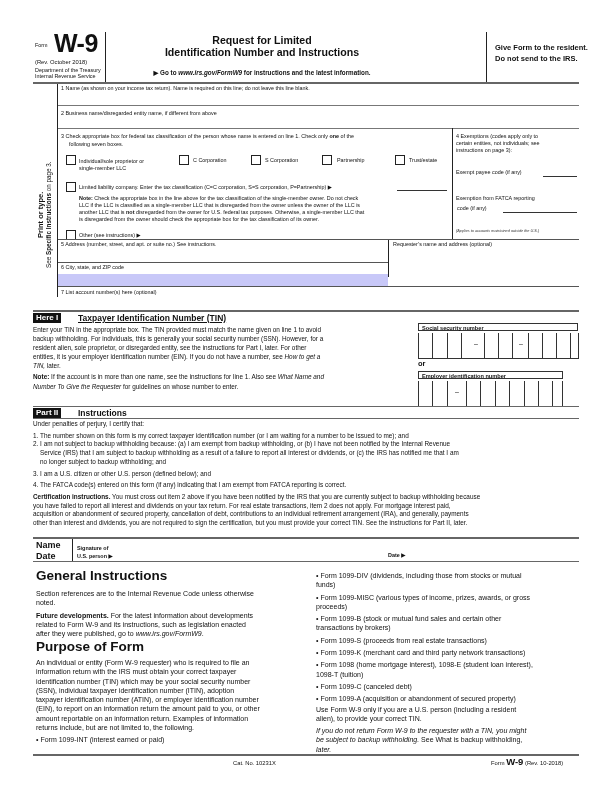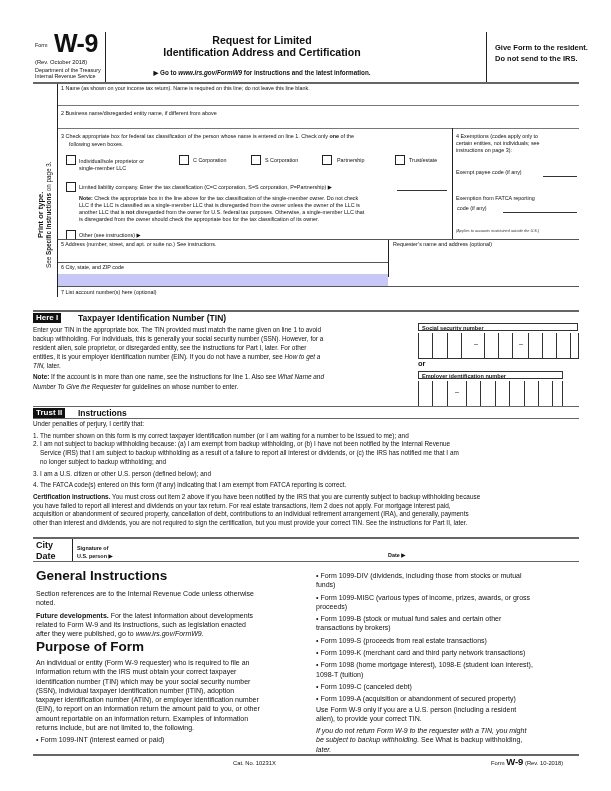--- a/index.html
+++ b/index.html
@@ -29,21 +29,21 @@
 <div>
   <span class="abs t5" style="left:35px;top:42px;">Form</span>
   <span class="abs b" style="left:54px;top:30px;font-size:25px;line-height:26px;letter-spacing:-0.5px;">W-9</span>
   <span class="abs t5" style="left:35px;top:59px;font-size:5.8px;">(Rev. October 2018)</span>
   <span class="abs t5" style="left:35px;top:67px;">Department of the Treasury</span>
   <span class="abs t5" style="left:35px;top:73px;">Internal Revenue Service</span>
 
   <div class="vr" style="left:105px;top:32px;width:1px;height:50px;"></div>
 
   <div class="abs b" style="left:106px;top:34px;width:312px;text-align:center;font-size:10.6px;line-height:12px;">Request for Limited</div>
-  <div class="abs b" style="left:106px;top:46px;width:312px;text-align:center;font-size:10.6px;line-height:12px;">Identification Address and Certification</div>
+  <div class="abs b" style="left:106px;top:46px;width:312px;text-align:center;font-size:10.6px;line-height:12px;">Identification Number and Instructions</div>
   <div class="abs b" style="left:106px;top:69px;width:312px;text-align:center;font-size:6.3px;line-height:8px;">
     <span>▶ Go to </span><span class="i">www.irs.gov/FormW9</span><span> for instructions and the latest information.</span>
   </div>
 
   <div class="vr" style="left:486px;top:32px;width:1px;height:50px;"></div>
   <div class="abs b" style="left:495px;top:43px;width:100px;font-size:7.5px;line-height:10.6px;">Give Form to the resident. Do not send to the IRS.</div>
 
   <div class="hr" style="left:33px;top:82px;width:546px;height:2px;background:#666;"></div>
 </div>
 
@@ -119,21 +119,21 @@
 
 <div class="abs t5" style="left:61px;top:264px;">6  City, state, and ZIP code</div>
 <div class="abs" style="left:58px;top:274px;width:330px;height:12px;background:#c8c8f8;"></div>
 <div class="hr" style="left:58px;top:286px;width:521px;height:1px;background:#555;"></div>
 
 <div class="abs t5" style="left:61px;top:289px;">7  List account number(s) here (optional)</div>
 <div class="abs" style="left:58px;top:297px;width:520px;height:11px;"></div>
 
 <div class="hr" style="left:33px;top:310px;width:546px;height:2px;background:#666;"></div>
 <div class="partbadge" style="left:33px;top:313px;">Here I</div>
-<div class="parttitle" style="left:78px;top:313px;">Taxpayer Identification Number (TIN)</div>
+<div class="parttitle" style="left:78px;top:313px;text-decoration:underline;">Taxpayer Identification Number (TIN)</div>
 
 <div class="abs" style="left:33px;top:325px;width:380px;font-size:6.4px;line-height:9.1px;">
   <div>Enter your TIN in the appropriate box. The TIN provided must match the name given on line 1 to avoid</div>
   <div>backup withholding. For individuals, this is generally your social security number (SSN). However, for a</div>
   <div>resident alien, sole proprietor, or disregarded entity, see the instructions for Part I, later. For other</div>
   <div><span>entities, it is your employer identification number (EIN). If you do not have a number, see </span><span class="i">How to get a</span></div>
   <div><span class="i">TIN,</span><span> later.</span></div>
   <div style="margin-top:2px;"><span class="b">Note:</span><span> If the account is in more than one name, see the instructions for line 1. Also see </span><span class="i">What Name and</span></div>
   <div><span class="i">Number To Give the Requester</span><span> for guidelines on whose number to enter.</span></div>
 </div>
@@ -167,41 +167,41 @@
     <div class="tincell" style="left:62px;"></div>
     <div class="tincell" style="left:77px;"></div>
     <div class="tincell" style="left:91px;"></div>
     <div class="tincell" style="left:106px;"></div>
     <div class="tincell" style="left:120px;"></div>
     <div class="tincell" style="left:134px;"></div>
     <div class="tincell" style="left:144px;"></div>
 </div>
 
 <div class="hr" style="left:33px;top:406px;width:546px;height:1px;background:#666;"></div>
-<div class="partbadge" style="left:33px;top:408px;">Trust II</div>
+<div class="partbadge" style="left:33px;top:408px;">Part II</div>
 <div class="parttitle" style="left:78px;top:408px;">Instructions</div>
 <div class="hr" style="left:33px;top:418px;width:546px;height:1px;background:#666;"></div>
 
 <div class="abs" style="left:33px;top:420px;width:548px;font-size:6.4px;line-height:8.7px;">
   <div>Under penalties of perjury, I certify that:</div>
   <div style="margin-top:3px;">1. The number shown on this form is my correct taxpayer identification number (or I am waiting for a number to be issued to me); and</div>
   <div>2. I am not subject to backup withholding because: (a) I am exempt from backup withholding, or (b) I have not been notified by the Internal Revenue</div>
   <div style="padding-left:7px;">Service (IRS) that I am subject to backup withholding as a result of a failure to report all interest or dividends, or (c) the IRS has notified me that I am</div>
   <div style="padding-left:7px;">no longer subject to backup withholding; and</div>
   <div style="margin-top:3px;">3. I am a U.S. citizen or other U.S. person (defined below); and</div>
   <div style="margin-top:3px;">4. The FATCA code(s) entered on this form (if any) indicating that I am exempt from FATCA reporting is correct.</div>
   <div style="margin-top:3px;"><span class="b">Certification instructions.</span><span> You must cross out item 2 above if you have been notified by the IRS that you are currently subject to backup withholding because</span></div>
   <div>you have failed to report all interest and dividends on your tax return. For real estate transactions, item 2 does not apply. For mortgage interest paid,</div>
   <div>acquisition or abandonment of secured property, cancellation of debt, contributions to an individual retirement arrangement (IRA), and generally, payments</div>
   <div>other than interest and dividends, you are not required to sign the certification, but you must provide your correct TIN. See the instructions for Part II, later.</div>
 </div>
 
 <div class="hr" style="left:33px;top:537px;width:546px;height:2px;background:#666;"></div>
 <div class="abs b" style="left:36px;top:540px;font-size:9px;line-height:10.5px;">
-  <div>City</div>
+  <div>Name</div>
   <div>Date</div>
 </div>
 <div class="vr" style="left:72px;top:539px;width:1px;height:22px;"></div>
 <div class="abs b" style="left:77px;top:544px;font-size:5.4px;line-height:8px;">
   <div>Signature of</div>
   <div>U.S. person ▶</div>
 </div>
 <div class="abs" style="left:125px;top:545px;width:255px;height:14px;"></div>
 <div class="abs b" style="left:388px;top:552px;font-size:5.4px;">Date ▶</div>
 <div class="abs" style="left:410px;top:545px;width:165px;height:14px;"></div>

